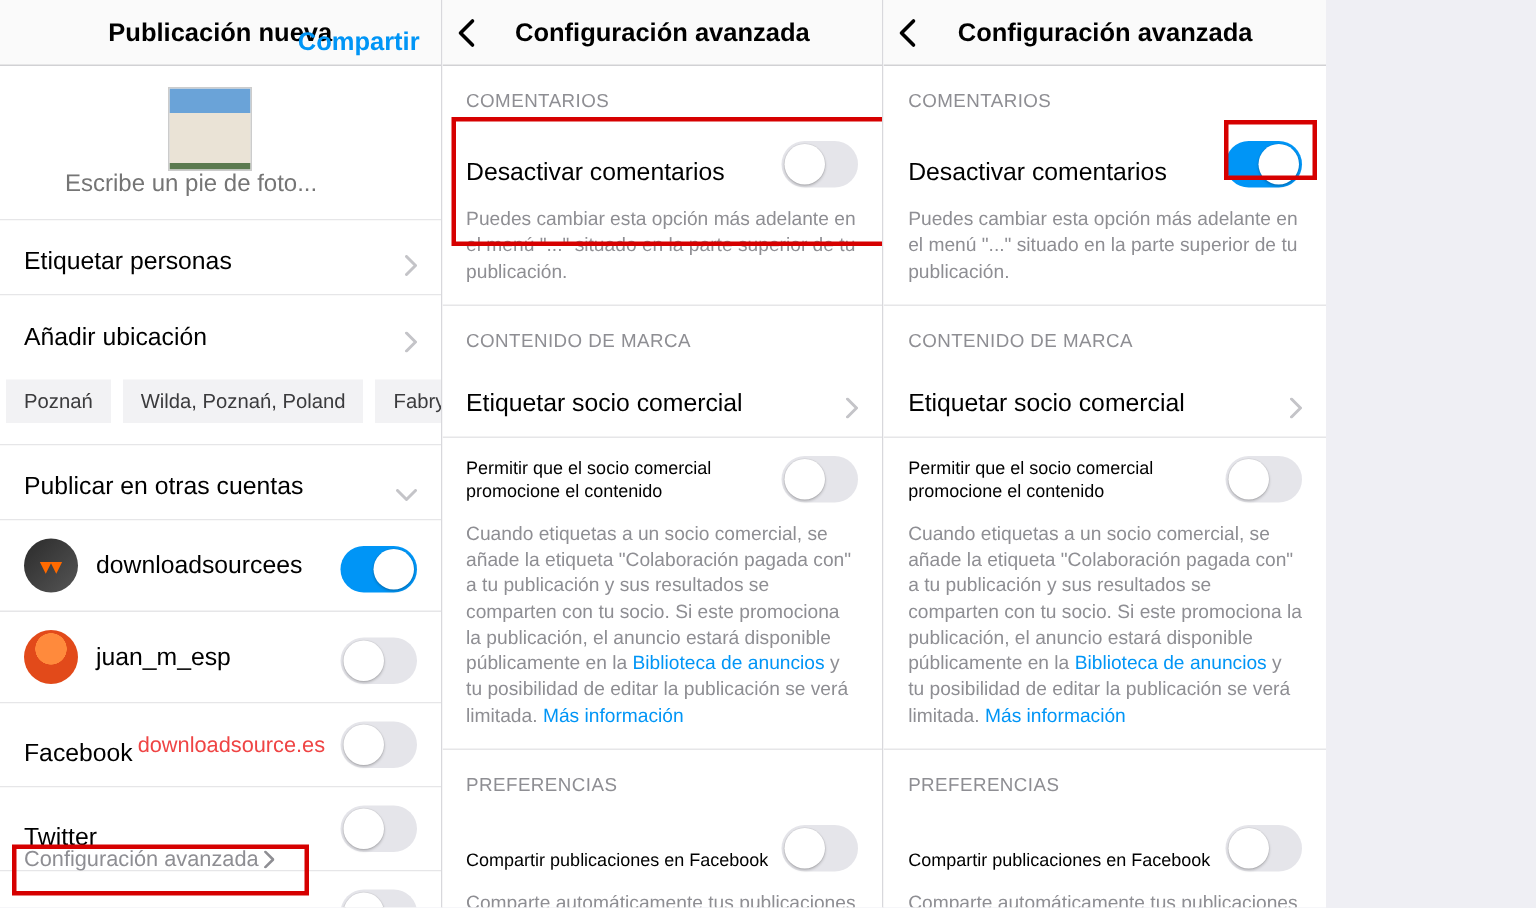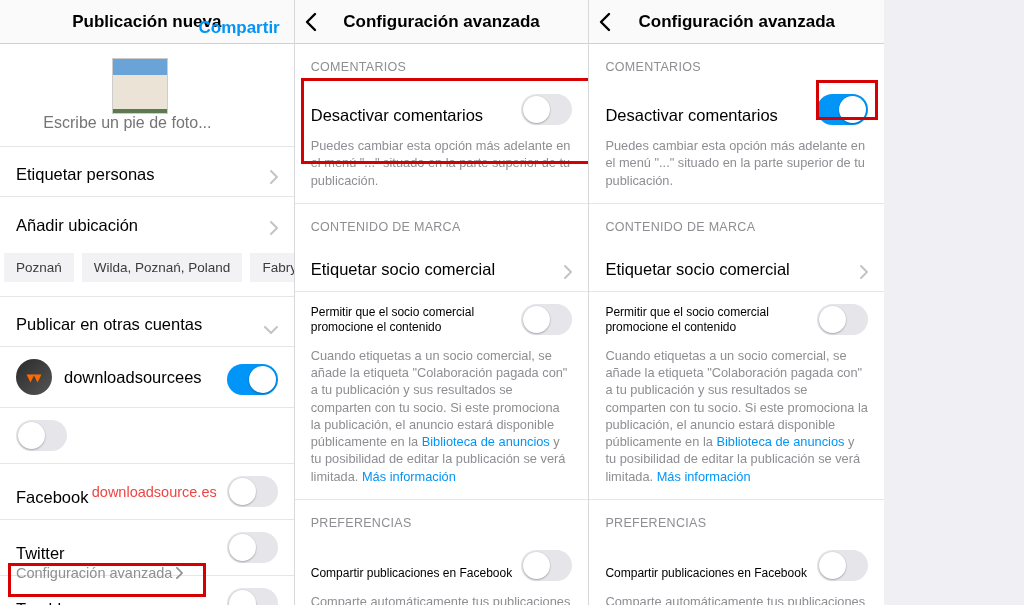--- a/index.html
+++ b/index.html
@@ -234,20 +234,24 @@
         <div class="acct-avatar avatar-dark">▾▾</div>
         <span>downloadsourcees</span>
       </div>
       <div class="right">
           <div class="toggle on">
             <div class="knob"></div>
           </div>
         </div>
     </div>
     <div class="cell">
+      <div class="left">
+        <div class="acct-avatar avatar-orange"></div>
+        <span>juan_m_esp</span>
+      </div>
       <div class="right">
           <div class="toggle">
             <div class="knob"></div>
           </div>
         </div>
     </div>
 
     <div class="cell">
       <div class="left">
           <span>Facebook</span>

